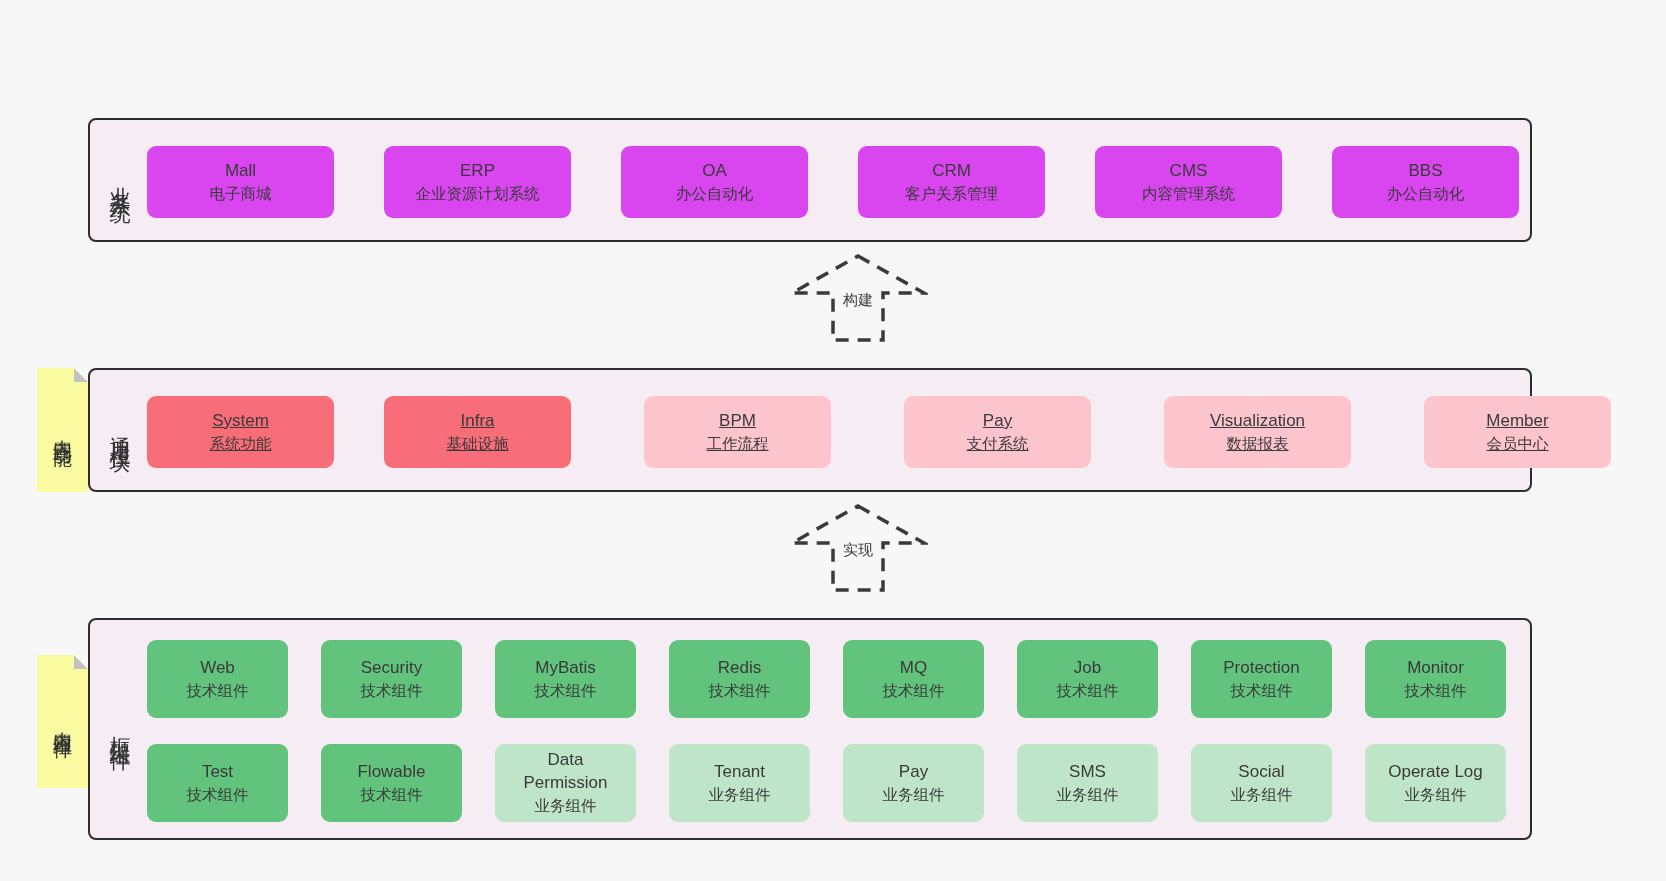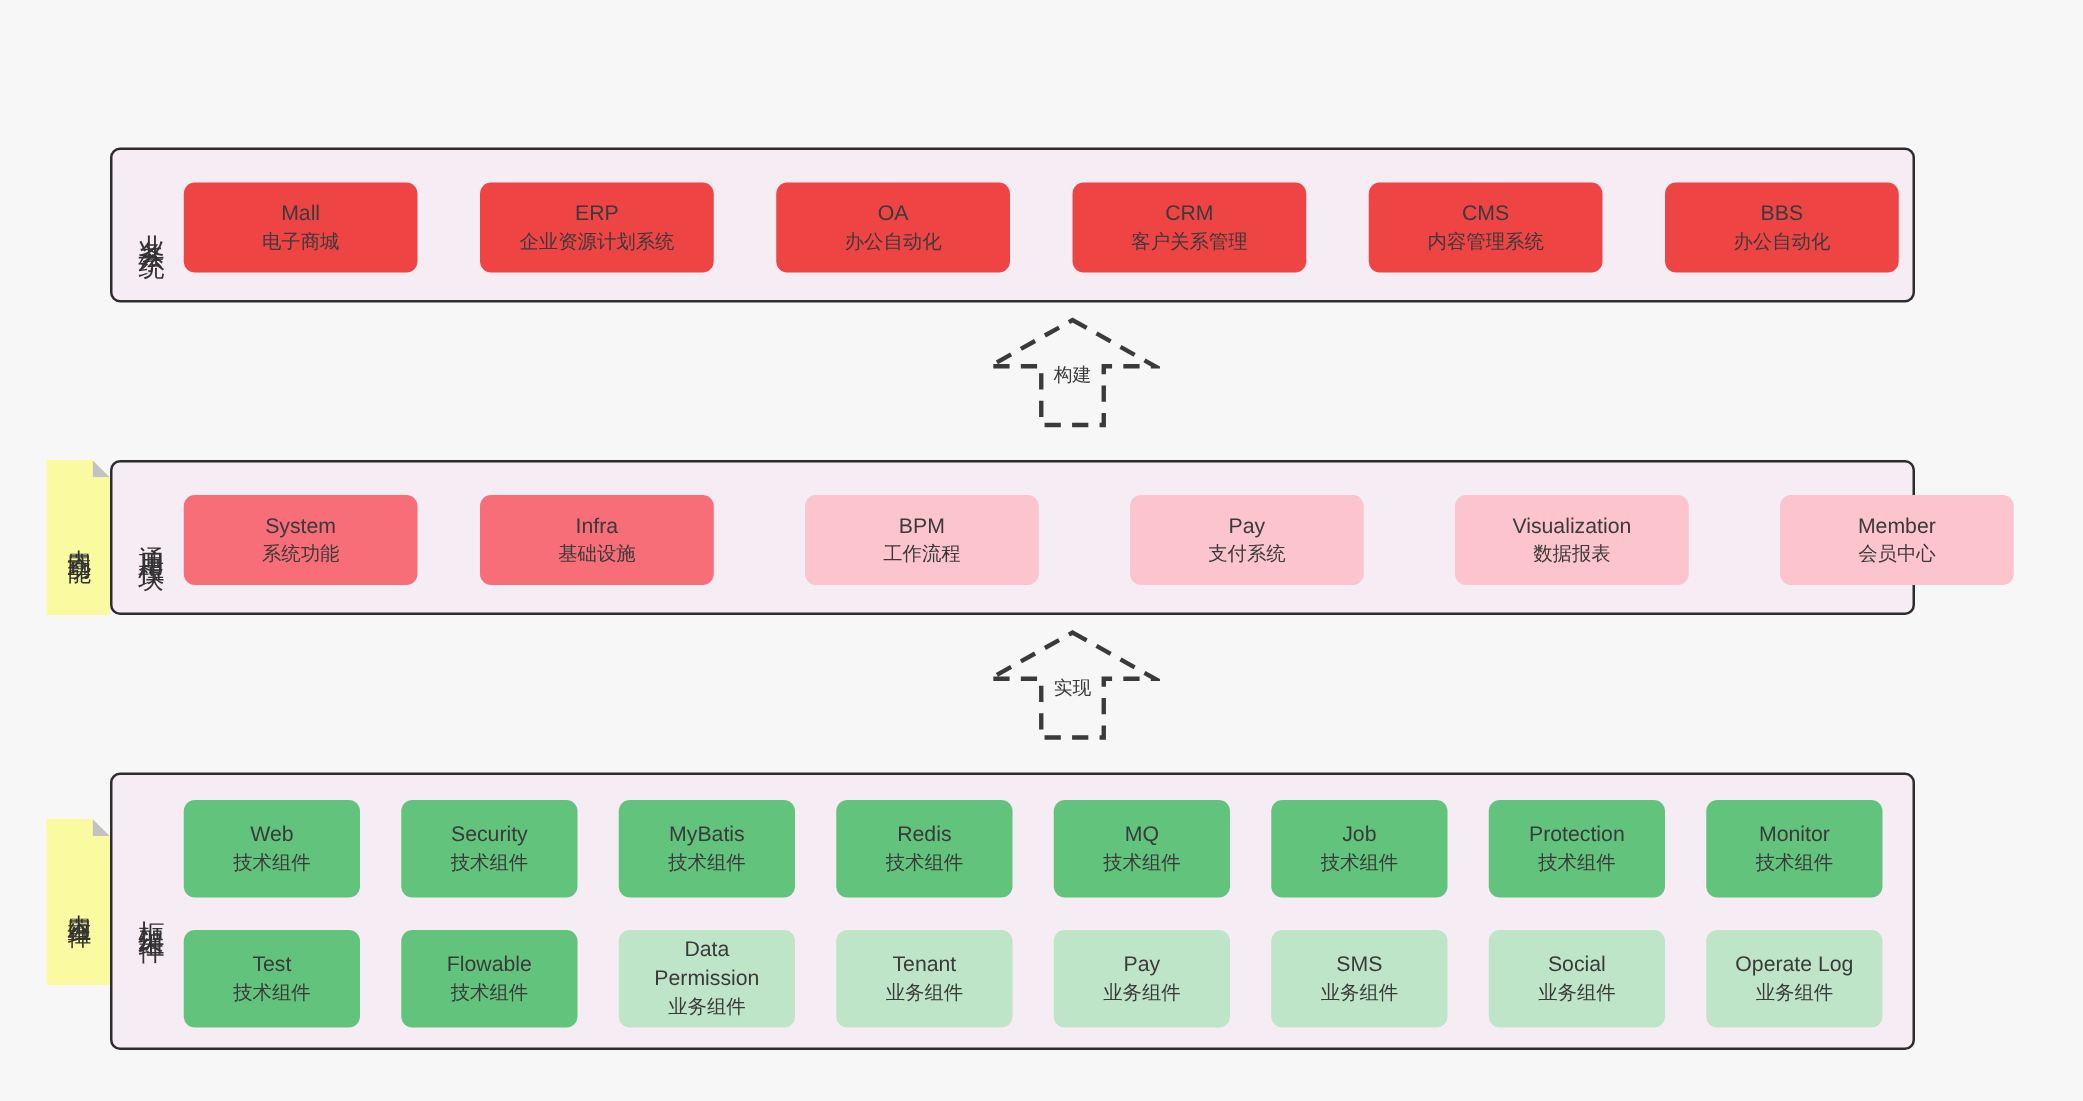--- a/index.html
+++ b/index.html
@@ -27,36 +27,36 @@
   .layer-label{
     position:absolute;left:8px;top:0;bottom:0;width:44px;
     display:flex;align-items:center;justify-content:center;
     writing-mode:vertical-rl;text-orientation:upright;
     font-size:21px;letter-spacing:5px;color:#333;
   }
 
   
   .box-row{position:absolute;left:57px;display:flex;gap:50px;}
   #layer-business .box-row{top:26px;}
-  #layer-modules .box-row{top:26px;}
+  #layer-modules .box-row{top:26px;text-decoration:underline;}
   .box-row-8{position:absolute;left:57px;display:flex;gap:33px;}
   .row-top{top:20px;}
   .row-bottom{top:124px;}
 
   .box{
     display:flex;flex-direction:column;align-items:center;justify-content:center;
     border-radius:9px;text-align:center;box-sizing:border-box;padding:2px 8px;
   }
   .box-6{width:187px;height:72px;}
   .box-8{width:141px;height:78px;}
   .box-name{font-size:17px;line-height:1.35;}
   .box-sub{font-size:15.5px;line-height:1.4;}
   .narrow-name{max-width:106px;}
 
-  .v-blue{background:#ef4444;}
+  .v-blue{background:#d946ef;}
   .v-red{background:#f76d78;}
   .v-pink{background:#fcc5ce;margin-left:23px;}
   .v-green{background:#62c47c;}
   .v-lightgreen{background:#bee5c7;}
 
   
   .sticky{
     position:absolute;left:37px;width:51px;
     background:#fafaa0;
     clip-path:polygon(0 0, calc(100% - 14px) 0, 100% 14px, 100% 100%, 0 100%);

